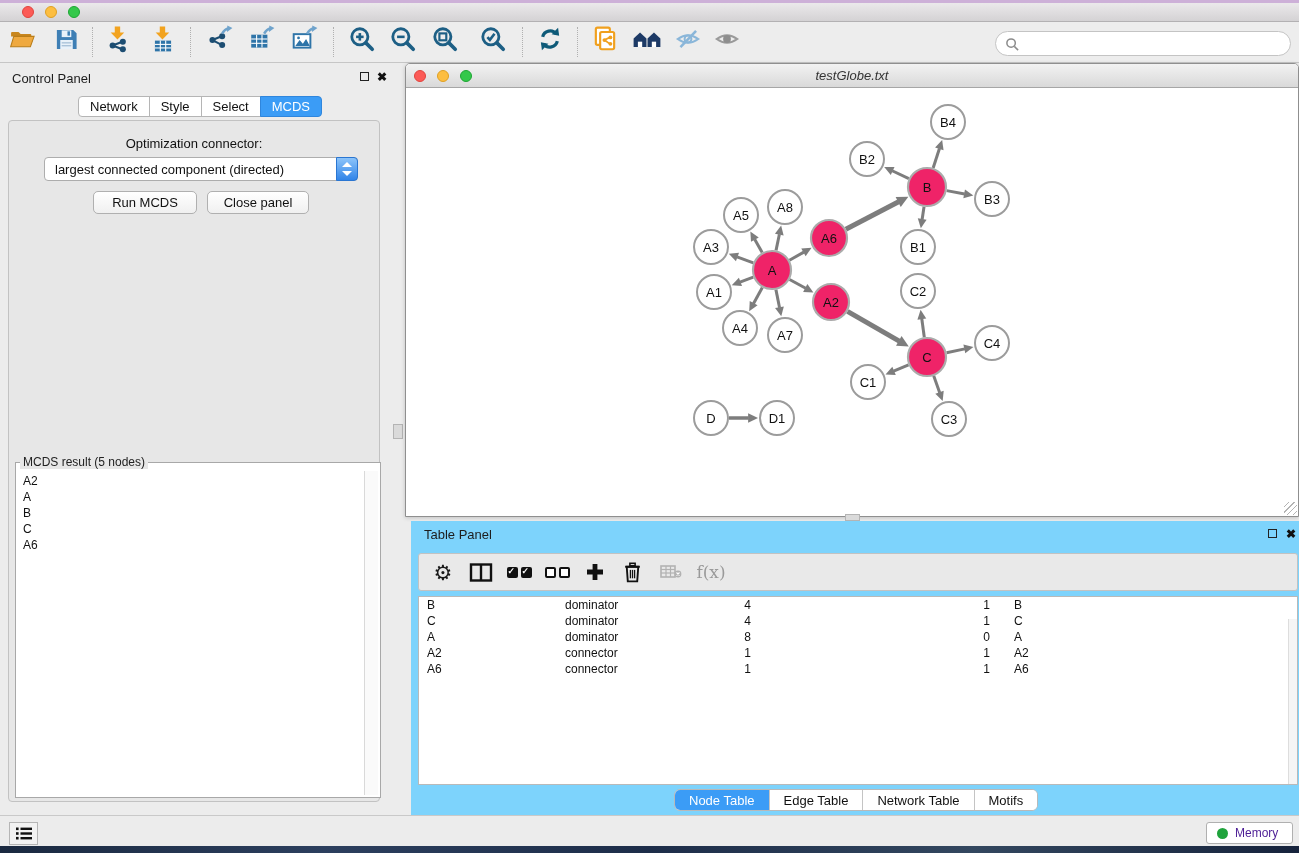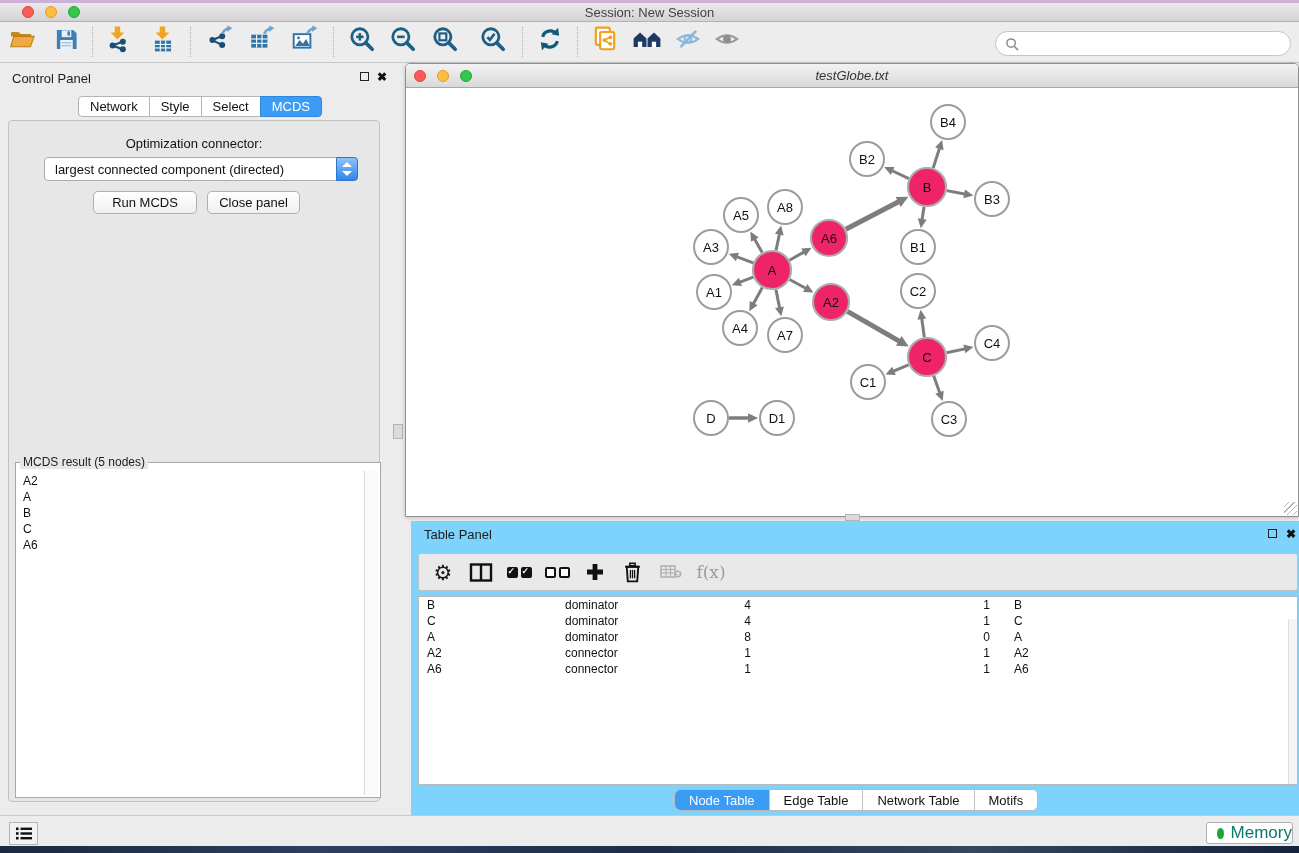--- a/index.html
+++ b/index.html
@@ -128,32 +128,31 @@
   .tp-tab.active { background:var(--accent,#3B9CF6); color:#fff; }
 
   
   .status-bar { left:0; top:815px; width:1299px; height:31px; background:#ececec;
     border-top:1px solid #c9c9c9; }
   .status-left-btn { position:absolute; left:9px; top:6px; width:29px; height:23px;
     background:#f2f2f2; border:1px solid #b5b5b5; display:flex; align-items:center; justify-content:center; }
   .memory-btn { position:absolute; left:1206px; top:6px; width:87px; height:22px; background:#fff;
     border:1px solid #b0b0b0; border-radius:3px; display:flex; align-items:center; }
   .memory-dot { width:11px; height:11px; border-radius:50%; background:var(--green,#1FA33C); margin:0 7px 0 10px; }
-  .memory-label { font-size:17px; color:#0f766e; }
+  .memory-label { font-size:12px; color:#4c1d95; }
 </style>
 </head>
 <body>
 
 <div class="abs desktop-top"></div>
 
 <div class="abs titlebar">
   <span class="tl red"></span>
   <span class="tl yellow"></span>
   <span class="tl green"></span>
-  <div class="titlebar-title">Session: New Session</div>
 </div>
 
 <div class="abs main-toolbar">
   <div class="tb-btn" style="left:7px">
     <svg width="27" height="27" viewBox="0 0 26 26">
       <path d="M2 10 V6.8 a1 1 0 0 1 1-1 h6.2 l2 2 h9.3 a1 1 0 0 1 1 1 V10 H2z" fill="#c8861e"></path>
       <path d="M4.6 10 h19.6 l-3.6 10 H1.6z" fill="#efa93f" stroke="#b97d19" stroke-width="1"></path>
     </svg>
   </div>
   <div class="tb-btn" style="left:51px">
@@ -312,21 +311,21 @@
   <div class="cp-content">
     <div class="opt-label">Optimization connector:</div>
     <div class="combo">
       <span class="combo-value">largest connected component (directed)</span>
       <span class="combo-stepper">
           <i class="up"></i>
           <i class="dn"></i>
         </span>
     </div>
     <button class="cp-btn" style="left:84px; width:104px;">Run MCDS</button>
-    <button class="cp-btn" style="left:198px; width:93px;">Close panel</button>
+    <button class="cp-btn" style="left:198px; width:102px;">Close panel</button>
     <fieldset class="result-box">
       <legend>MCDS result (5 nodes)</legend>
       <div class="result-list">
           <div>A2</div>
           <div>A</div>
           <div>B</div>
           <div>C</div>
           <div>A6</div>
         </div>
       <div class="result-scroll"></div>

